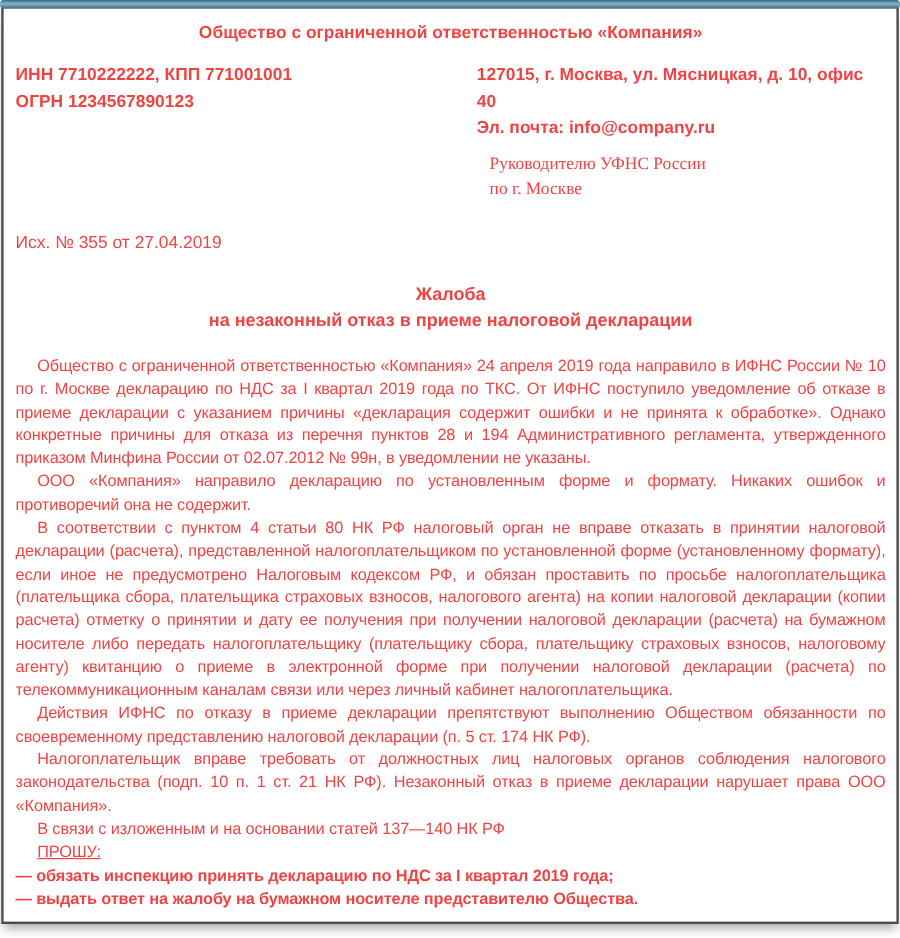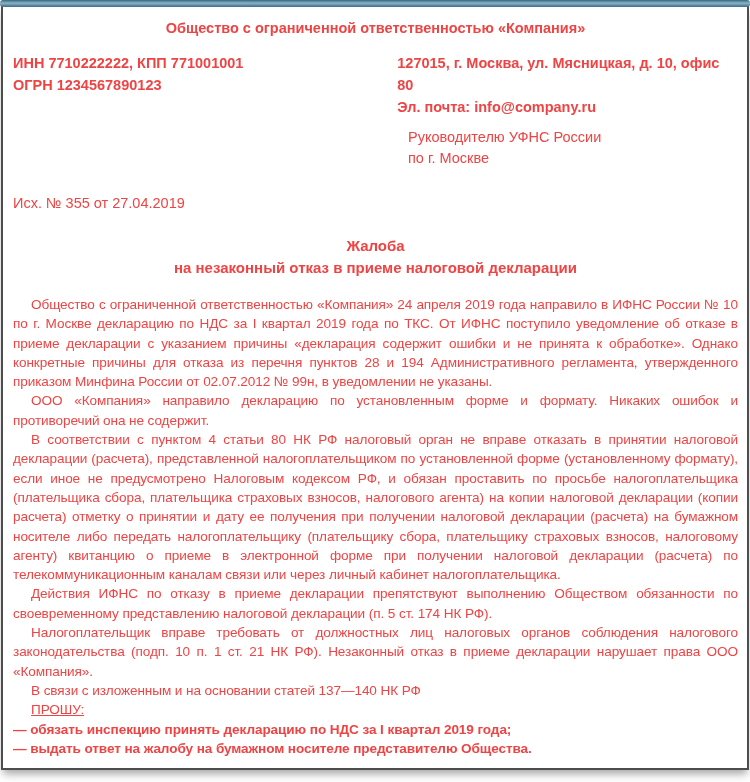--- a/index.html
+++ b/index.html
@@ -49,20 +49,21 @@
     font-size: 14.5px;
     line-height: 22px;
   }
   .requisites .left { width: 48%; }
   .requisites .right { width: 47%; }
   .addressee {
     margin-left: 395px;
     margin-top: 9px;
     font-size: 14.5px;
     line-height: 21px;
+    font-family: Liberation Serif, serif;
   }
   .outgoing {
     margin-top: 26px;
     font-size: 14.5px;
   }
   .doc-title {
     margin-top: 24px;
     text-align: center;
     font-weight: bold;
     font-size: 15px;
@@ -99,21 +100,21 @@
   <div class="sheet">
 
     <div class="company-header">Общество с ограниченной ответственностью «Компания»</div>
 
     <div class="requisites">
       <div class="left">
         <div>ИНН 7710222222, КПП 771001001</div>
         <div>ОГРН 1234567890123</div>
       </div>
       <div class="right">
-        <div>127015, г. Москва, ул. Мясницкая, д. 10, офис 80</div>
+        <div>127015, г. Москва, ул. Мясницкая, д. 10, офис 40</div>
         <div>Эл. почта: info@company.ru</div>
       </div>
     </div>
 
     <div class="addressee">
       <div>Руководителю УФНС России</div>
       <div>по г. Москве</div>
     </div>
 
     <div class="outgoing">Исх. № 355 от 27.04.2019</div>

